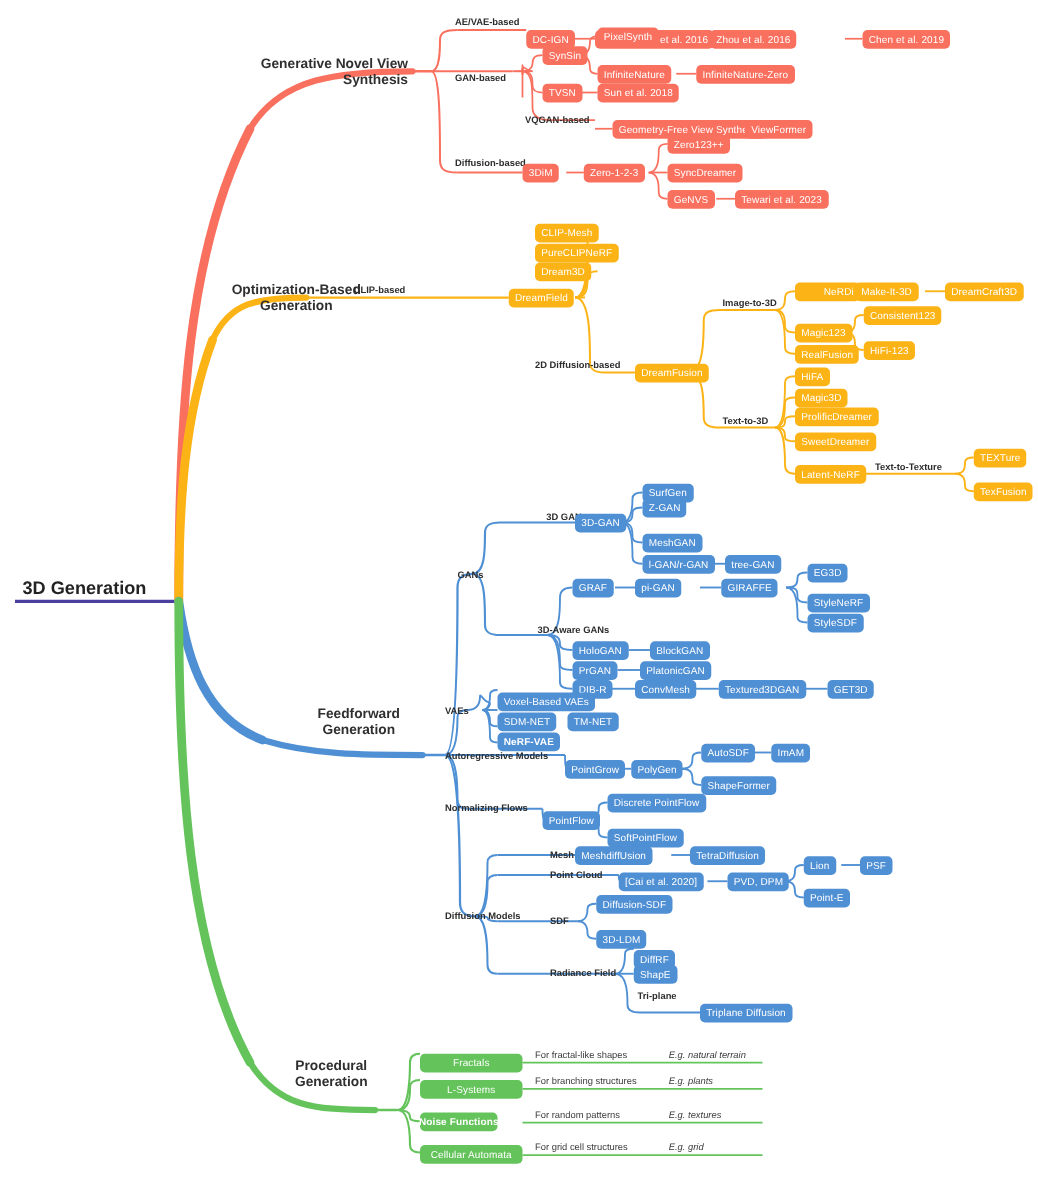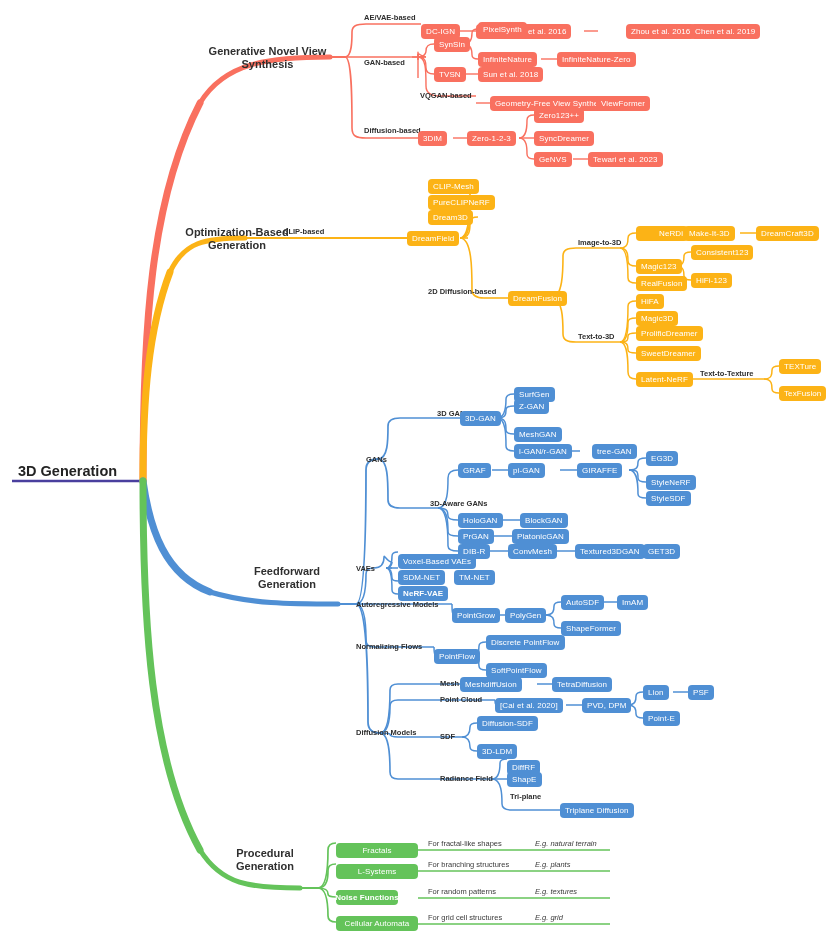--- a/index.html
+++ b/index.html
@@ -216,21 +216,21 @@
     <path d="M318 888 C 328 888, 328 910, 328 916 C 328 920, 331 922, 336 922" stroke="#64c35a" stroke-width="1.7" fill="none"></path>
 
     <path d="M418 850 H610" stroke="#64c35a" stroke-width="1.4" fill="none"></path>
     <path d="M418 871 H610" stroke="#64c35a" stroke-width="1.4" fill="none"></path>
     <path d="M418 898 H610" stroke="#64c35a" stroke-width="1.4" fill="none"></path>
     <path d="M418 924 H610" stroke="#64c35a" stroke-width="1.4" fill="none"></path>
   </svg>
 
   <div class="node root" style="left:18px;top:462px;width:120px;height:18px;justify-content:flex-start;">3D Generation</div>
 
-  <div class="node section" style="left:200px;top:44px;width:135px;height:28px;">
+  <div class="node section" style="left:200px;top:44px;width:135px;height:28px;text-align:right;">
     <span>
       <span>Generative Novel View</span><br>
       <span>Synthesis</span>
     </span>
   </div>
 
   <div class="node section" style="left:172px;top:225px;width:130px;height:28px;">
     <span>
       <span>Optimization-Based</span><br>
       <span>Generation</span>
@@ -251,21 +251,21 @@
     </span>
   </div>
 
   <div class="node lbl" style="left:364px;top:12px;height:10px;">AE/VAE-based</div>
   <div class="node lbl" style="left:364px;top:57px;height:10px;">GAN-based</div>
   <div class="node lbl" style="left:420px;top:90px;height:10px;">VQGAN-based</div>
   <div class="node lbl" style="left:364px;top:125px;height:10px;">Diffusion-based</div>
 
   <div class="node pill red" style="left:421px;top:24px;">DC-IGN</div>
   <div class="node pill red" style="left:476px;top:24px;">Tatarchenko et al. 2016</div>
-  <div class="node pill red" style="left:626px;top:24px;">Zhou et al. 2016</div>
+  <div class="node pill red" style="left:568px;top:24px;">Zhou et al. 2016</div>
   <div class="node pill red" style="left:690px;top:24px;">Chen et al. 2019</div>
 
   <div class="node pill red" style="left:434px;top:37px;">SynSin</div>
   <div class="node pill red" style="left:478px;top:22px;">PixelSynth</div>
   <div class="node pill red" style="left:478px;top:52px;">InfiniteNature</div>
   <div class="node pill red" style="left:557px;top:52px;">InfiniteNature-Zero</div>
 
   <div class="node pill red" style="left:434px;top:67px;">TVSN</div>
   <div class="node pill red" style="left:478px;top:67px;">Sun et al. 2018</div>
 
@@ -320,37 +320,37 @@
   <div class="node lbl" style="left:440px;top:694px;height:10px;">Point Cloud</div>
   <div class="node lbl" style="left:440px;top:731px;height:10px;">SDF</div>
   <div class="node lbl" style="left:440px;top:773px;height:10px;">Radiance Field</div>
   <div class="node lbl" style="left:510px;top:791px;height:10px;">Tri-plane</div>
 
   <div class="node pill blue" style="left:460px;top:411px;">3D-GAN</div>
   <div class="node pill blue" style="left:514px;top:387px;">SurfGen</div>
   <div class="node pill blue" style="left:514px;top:399px;">Z-GAN</div>
   <div class="node pill blue" style="left:514px;top:427px;">MeshGAN</div>
   <div class="node pill blue" style="left:514px;top:444px;">l-GAN/r-GAN</div>
-  <div class="node pill blue" style="left:580px;top:444px;margin-left:12px;">tree-GAN</div>
+  <div class="node pill blue" style="left:580px;top:444px;">tree-GAN</div>
 
   <div class="node pill blue" style="left:458px;top:463px;">GRAF</div>
   <div class="node pill blue" style="left:508px;top:463px;">pi-GAN</div>
   <div class="node pill blue" style="left:577px;top:463px;">GIRAFFE</div>
   <div class="node pill blue" style="left:646px;top:451px;">EG3D</div>
   <div class="node pill blue" style="left:646px;top:475px;">StyleNeRF</div>
   <div class="node pill blue" style="left:646px;top:491px;">StyleSDF</div>
 
   <div class="node pill blue" style="left:458px;top:513px;">HoloGAN</div>
   <div class="node pill blue" style="left:520px;top:513px;">BlockGAN</div>
   <div class="node pill blue" style="left:458px;top:529px;">PrGAN</div>
   <div class="node pill blue" style="left:512px;top:529px;">PlatonicGAN</div>
   <div class="node pill blue" style="left:458px;top:544px;">DIB-R</div>
   <div class="node pill blue" style="left:508px;top:544px;">ConvMesh</div>
   <div class="node pill blue" style="left:575px;top:544px;">Textured3DGAN</div>
-  <div class="node pill blue" style="left:643px;top:544px;text-align:center;">GET3D</div>
+  <div class="node pill blue" style="left:662px;top:544px;text-align:center;">GET3D</div>
 
   <div class="node pill blue" style="left:398px;top:554px;">Voxel-Based VAEs</div>
   <div class="node pill blue" style="left:398px;top:570px;">SDM-NET</div>
   <div class="node pill blue" style="left:454px;top:570px;">TM-NET</div>
   <div class="node pill blue" style="left:398px;top:586px;font-weight:bold;">NeRF-VAE</div>
 
   <div class="node pill blue" style="left:452px;top:608px;">PointGrow</div>
   <div class="node pill blue" style="left:505px;top:608px;">PolyGen</div>
   <div class="node pill blue" style="left:561px;top:595px;">AutoSDF</div>
   <div class="node pill blue" style="left:617px;top:595px;">ImAM</div>

